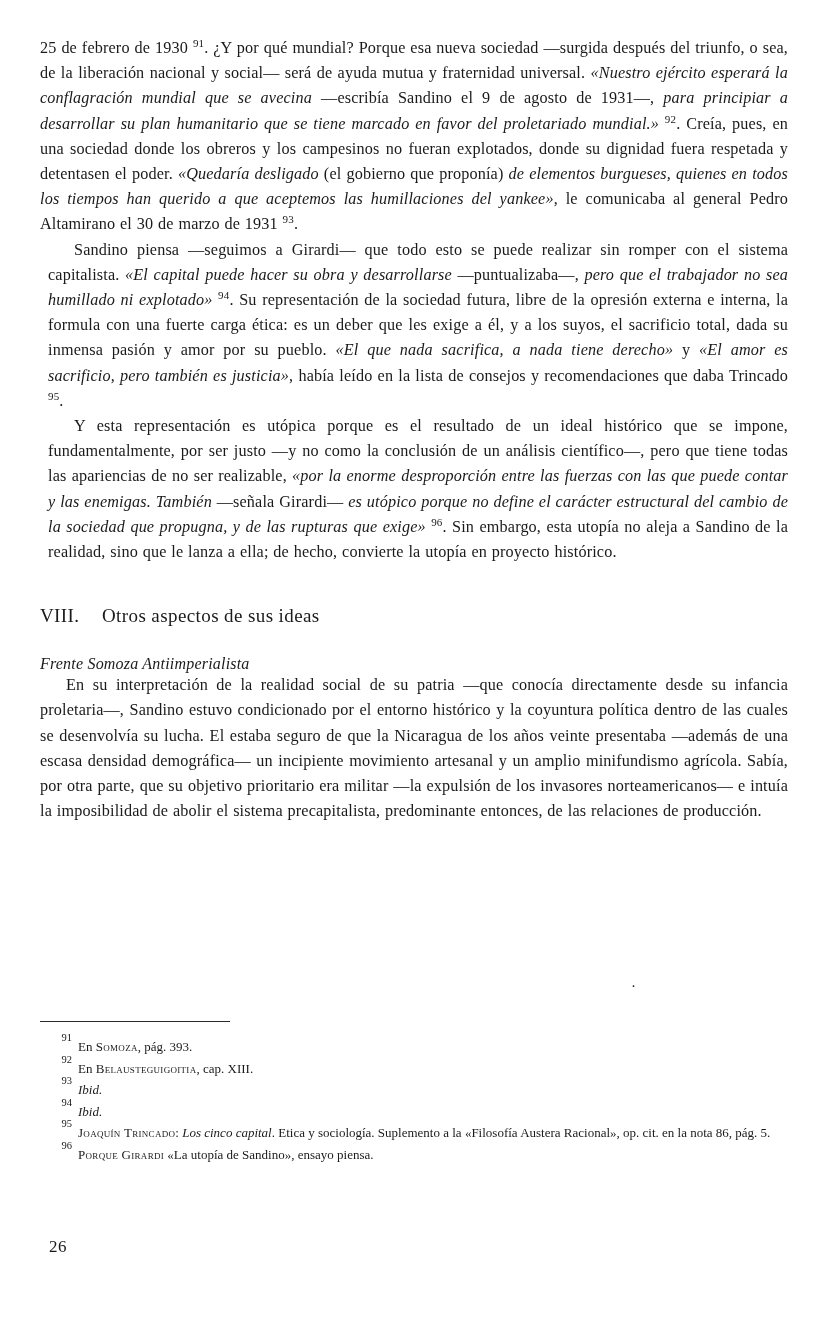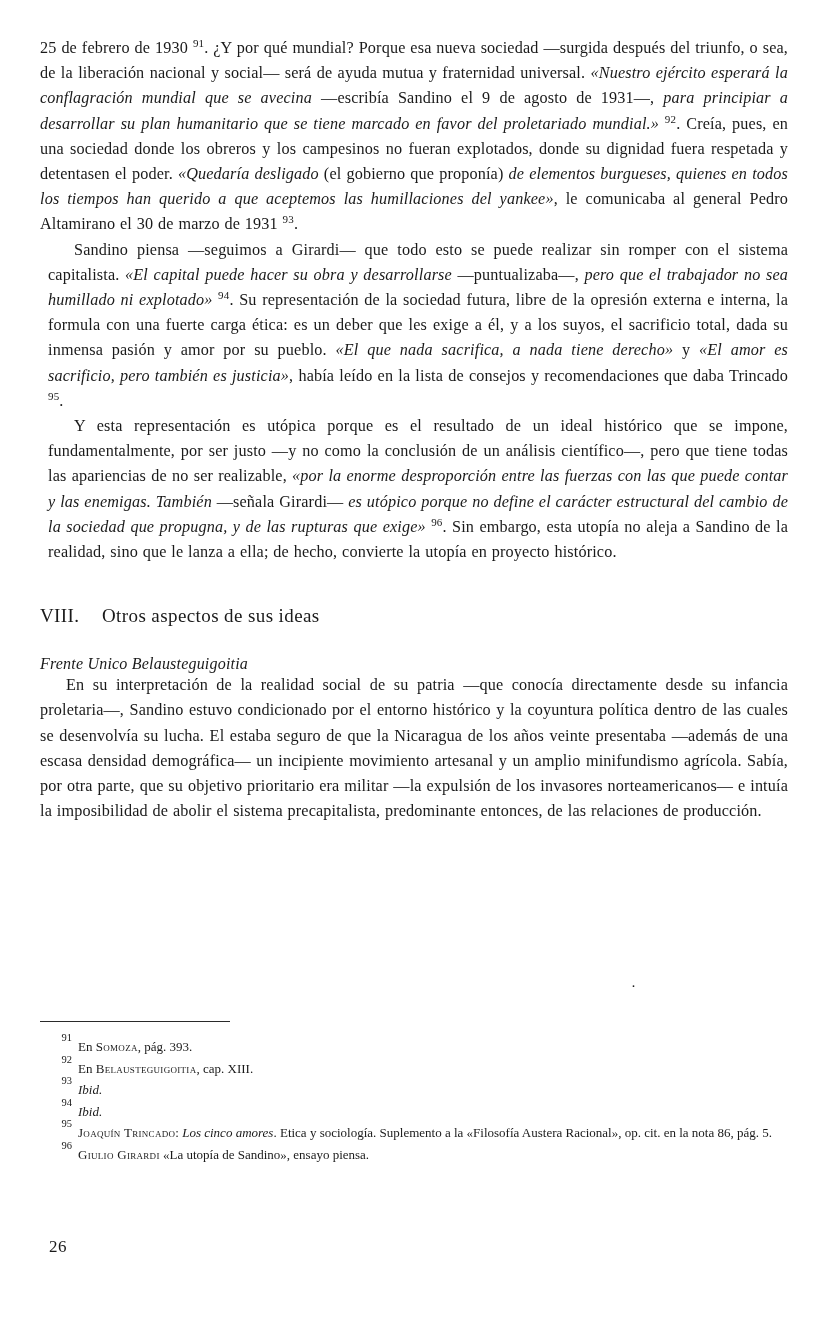--- a/index.html
+++ b/index.html
@@ -135,34 +135,34 @@
   <div class="content">
 
     <p class="body"><span>25 de febrero de 1930 </span><sup class="note">91</sup><span>. ¿Y por qué mundial? Porque esa nueva sociedad —surgida después del triunfo, o sea, de la liberación nacional y social— será de ayuda mutua y fraternidad universal. </span><span class="it">«Nuestro ejército esperará la conflagración mundial que se avecina </span><span>—escribía Sandino el 9 de agosto de 1931—, </span><span class="it">para principiar a desarrollar su plan humanitario que se tiene marcado en favor del proletariado mundial.» </span><sup class="note">92</sup><span>. Creía, pues, en una sociedad donde los obreros y los campesinos no fueran explotados, donde su dignidad fuera respetada y detentasen el poder. </span><span class="it">«Quedaría desligado </span><span>(el gobierno que proponía) </span><span class="it">de elementos burgueses, quienes en todos los tiempos han querido a que aceptemos las humillaciones del yankee»</span><span>, le comunicaba al general Pedro Altamirano el 30 de marzo de 1931 </span><sup class="note">93</sup><span>.</span></p>
     <p class="body indent"><span>Sandino piensa —seguimos a Girardi— que todo esto se puede realizar sin romper con el sistema capitalista. </span><span class="it">«El capital puede hacer su obra y desarrollarse </span><span>—puntualizaba—, </span><span class="it">pero que el trabajador no sea humillado ni explotado» </span><sup class="note">94</sup><span>. Su representación de la sociedad futura, libre de la opresión externa e interna, la formula con una fuerte carga ética: es un deber que les exige a él, y a los suyos, el sacrificio total, dada su inmensa pasión y amor por su pueblo. </span><span class="it">«El que nada sacrifica, a nada tiene derecho» </span><span>y </span><span class="it">«El amor es sacrificio, pero también es justicia»</span><span>, había leído en la lista de consejos y recomendaciones que daba Trincado </span><sup class="note">95</sup><span>.</span></p>
     <p class="body indent"><span>Y esta representación es utópica porque es el resultado de un ideal histórico que se impone, fundamentalmente, por ser justo —y no como la conclusión de un análisis científico—, pero que tiene todas las apariencias de no ser realizable, </span><span class="it">«por la enorme desproporción entre las fuerzas con las que puede contar y las enemigas. También </span><span>—señala Girardi— </span><span class="it">es utópico porque no define el carácter estructural del cambio de la sociedad que propugna, y de las rupturas que exige» </span><sup class="note">96</sup><span>. Sin embargo, esta utopía no aleja a Sandino de la realidad, sino que le lanza a ella; de hecho, convierte la utopía en proyecto histórico.</span></p>
 
     <h2 class="section">
       <span class="num">VIII.</span><span>Otros aspectos de sus ideas</span>
     </h2>
 
-    <h3 class="subsection">Frente Unico Belausteguigoitia</h3>
+    <h3 class="subsection">Frente Somoza Antiimperialista</h3>
 
     <p class="body indent gap-after-sub"><span>En su interpretación de la realidad social de su patria —que conocía directamente desde su infancia proletaria—, Sandino estuvo condicionado por el entorno histórico y la coyuntura política dentro de las cuales se desenvolvía su lucha. El estaba seguro de que la Nicaragua de los años veinte presentaba —además de una escasa densidad demográfica— un incipiente movimiento artesanal y un amplio minifundismo agrícola. Sabía, por otra parte, que su objetivo prioritario era militar —la expulsión de los invasores norteamericanos— e intuía la imposibilidad de abolir el sistema precapitalista, predominante entonces, de las relaciones de producción.</span></p>
 
   </div>
 
   <div class="stray-dot">·</div>
 
   <div class="rule"></div>
 
   <div class="footnotes">
     <p class="fn"><span class="marker"><sup style="font-size: 10.5px;">91</sup></span><span>En </span><span class="sc">Somoza</span><span>, pág. 393.</span></p>
     <p class="fn"><span class="marker"><sup style="font-size: 10.5px;">92</sup></span><span>En </span><span class="sc">Belausteguigoitia</span><span>, cap. XIII.</span></p>
     <p class="fn"><span class="marker"><sup style="font-size: 10.5px;">93</sup></span><span class="it">Ibid.</span></p>
     <p class="fn"><span class="marker"><sup style="font-size: 10.5px;">94</sup></span><span class="it">Ibid.</span></p>
-    <p class="fn fn-long"><span class="marker"><sup style="font-size: 10.5px;">95</sup></span><span class="sc">Joaquín Trincado</span><span>: </span><span class="it">Los cinco amores</span><span>. Etica y sociología. Suplemento a la «Filosofía Austera Racional», op. cit. en la nota 86, pág. 5.</span></p>
-    <p class="fn"><span class="marker"><sup style="font-size: 10.5px;">96</sup></span><span class="sc">Giulio Girardi</span><span> «La utopía de Sandino», ensayo piensa.</span></p>
+    <p class="fn fn-long"><span class="marker"><sup style="font-size: 10.5px;">95</sup></span><span class="sc">Joaquín Trincado</span><span>: </span><span class="it">Los cinco capital</span><span>. Etica y sociología. Suplemento a la «Filosofía Austera Racional», op. cit. en la nota 86, pág. 5.</span></p>
+    <p class="fn"><span class="marker"><sup style="font-size: 10.5px;">96</sup></span><span class="sc">Porque Girardi</span><span> «La utopía de Sandino», ensayo piensa.</span></p>
   </div>
 
   <div class="pagenum">26</div>
 
 </div>
 
 </body></html>

